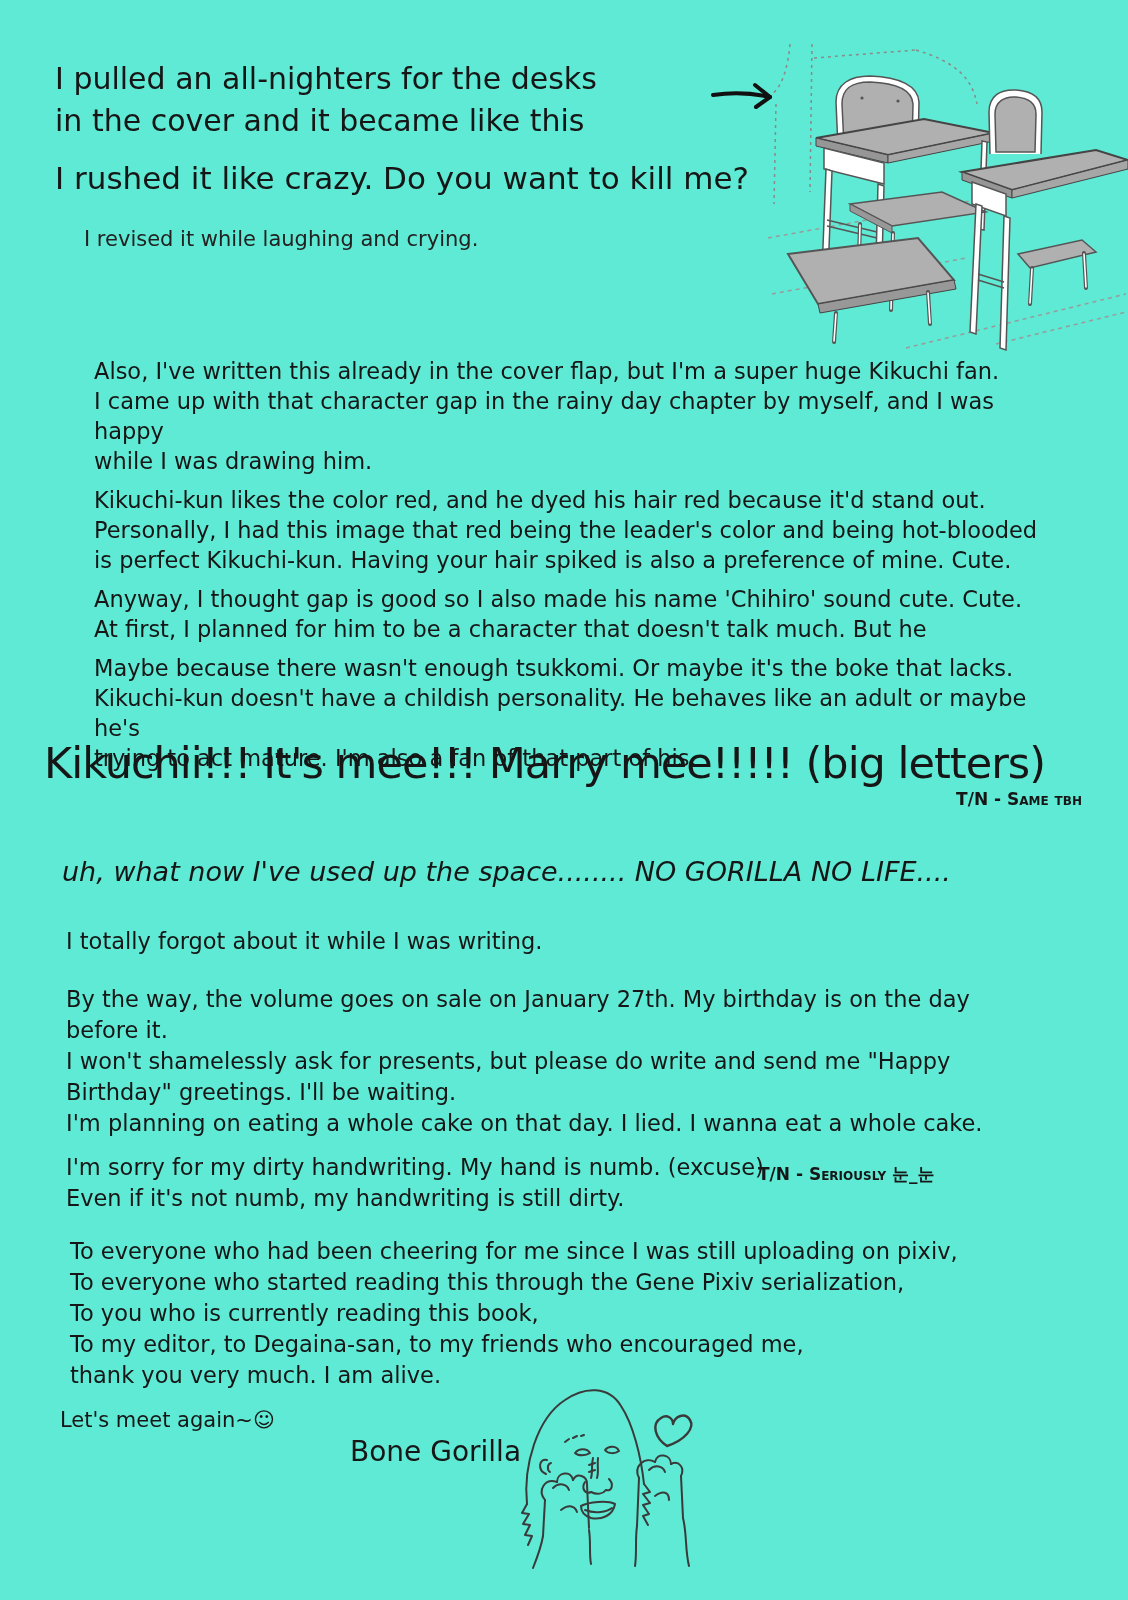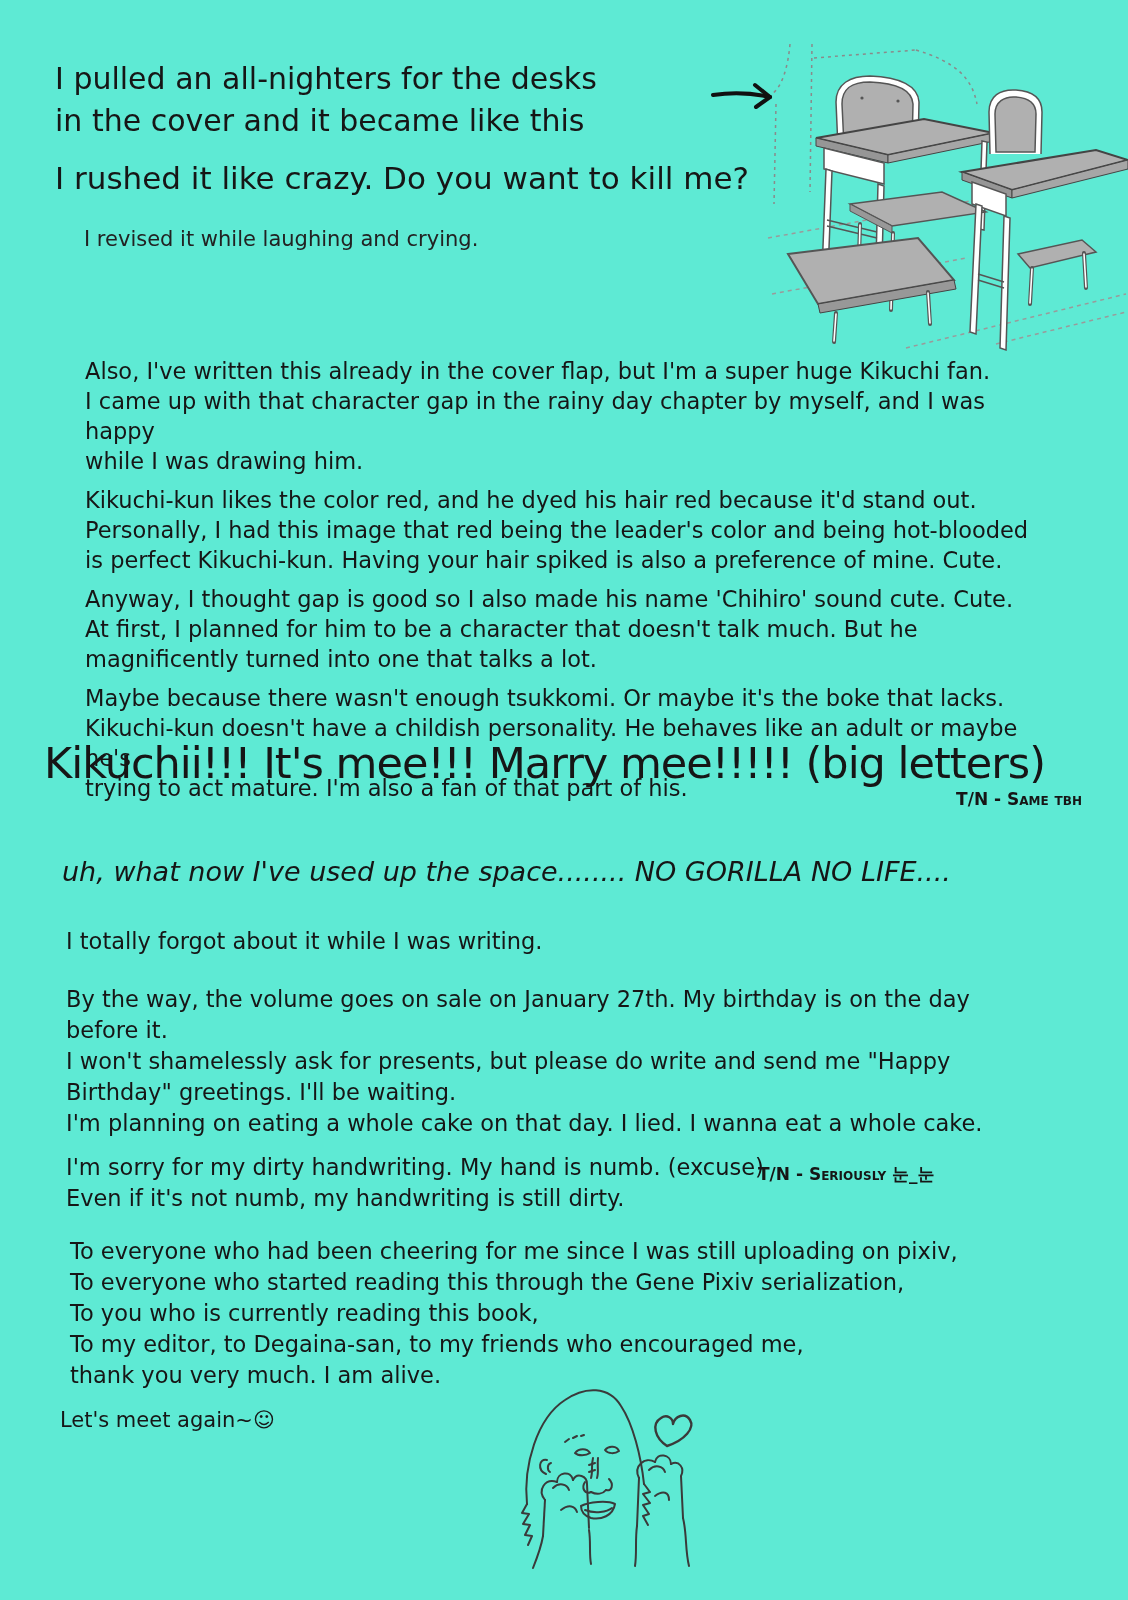--- a/index.html
+++ b/index.html
@@ -8,21 +8,21 @@
     color:#161616;font-family:"DejaVu Sans",sans-serif;overflow:hidden;
   }
   .abs{position:absolute;}
   .nowrap{white-space:nowrap;}
   
   .intro1{left:55px;top:58px;font-size:30px;line-height:42px;}
   .rushed{left:55px;top:160px;font-size:31px;}
   .revised{left:84px;top:227px;font-size:21px;color:#222;}
   
   .paras{left:85px;top:356px;font-size:22.5px;line-height:30px;width:960px;}
-  .para{margin:0 0 9px 0;}
+  .para{margin:0 0 9px 9px;}
   
   .bigline{left:28px;top:738px;font-size:43px;letter-spacing:-1px;margin-left:16px;}
   .tn1{left:700px;top:789px;width:382px;text-align:right;font-size:17px;font-variant:small-caps;font-weight:bold;}
   .spaceline{left:62px;top:856px;font-size:27px;font-style:italic;}
   .forgot{left:66px;top:928px;font-size:22.5px;}
   .birthday{left:66px;top:984px;font-size:22.5px;line-height:31px;}
   .handw{left:66px;top:1152px;font-size:22.5px;line-height:31px;}
   .tn2{left:758px;top:1163px;font-size:17px;font-variant:small-caps;font-weight:bold;}
   .thanks{left:70px;top:1236px;font-size:22.5px;line-height:31px;}
   .meet{left:60px;top:1408px;font-size:21px;}
@@ -137,21 +137,20 @@
       <div>while I was drawing him.</div>
     </div>
     <div class="para">
       <div>Kikuchi-kun likes the color red, and he dyed his hair red because it'd stand out.</div>
       <div>Personally, I had this image that red being the leader's color and being hot-blooded</div>
       <div>is perfect Kikuchi-kun. Having your hair spiked is also a preference of mine. Cute.</div>
     </div>
     <div class="para">
       <div>Anyway, I thought gap is good so I also made his name 'Chihiro' sound cute. Cute.</div>
       <div>At first, I planned for him to be a character that doesn't talk much. But he</div>
-      <div>magnificently turned into one that talks a lot.</div>
     </div>
     <div class="para">
       <div>Maybe because there wasn't enough tsukkomi. Or maybe it's the boke that lacks.</div>
       <div>Kikuchi-kun doesn't have a childish personality. He behaves like an adult or maybe he's</div>
       <div>trying to act mature. I'm also a fan of that part of his.</div>
     </div>
   </div>
 
   <div class="abs bigline nowrap">Kikuchii!!! It's mee!!! Marry mee!!!!! (big letters)</div>
   <div class="abs tn1">T/N - Same tbh</div>
@@ -177,20 +176,21 @@
     <div>To everyone who had been cheering for me since I was still uploading on pixiv,</div>
     <div>To everyone who started reading this through the Gene Pixiv serialization,</div>
     <div>To you who is currently reading this book,</div>
     <div>To my editor, to Degaina-san, to my friends who encouraged me,</div>
     <div>thank you very much. I am alive.</div>
   </div>
 
   <div class="abs meet">Let's meet again~☺</div>
 
   <div class="abs sig">
+    <div>Bone Gorilla</div>
   </div>
 
   <div class="abs gorilla-wrap">
     <svg width="200" height="195" viewBox="0 0 200 195">
       <g fill="none" stroke="#3a3a3a" stroke-width="2" stroke-linecap="round" stroke-linejoin="round">
 
         <path d="M22,126 C18,88 32,40 60,22 C80,8 104,8 116,28 C128,46 136,78 139,106"></path>
 
         <path d="M42,82 C34,80 32,92 41,96"></path>
         <path d="M46,85 C42,86 42,92 45,94"></path>

